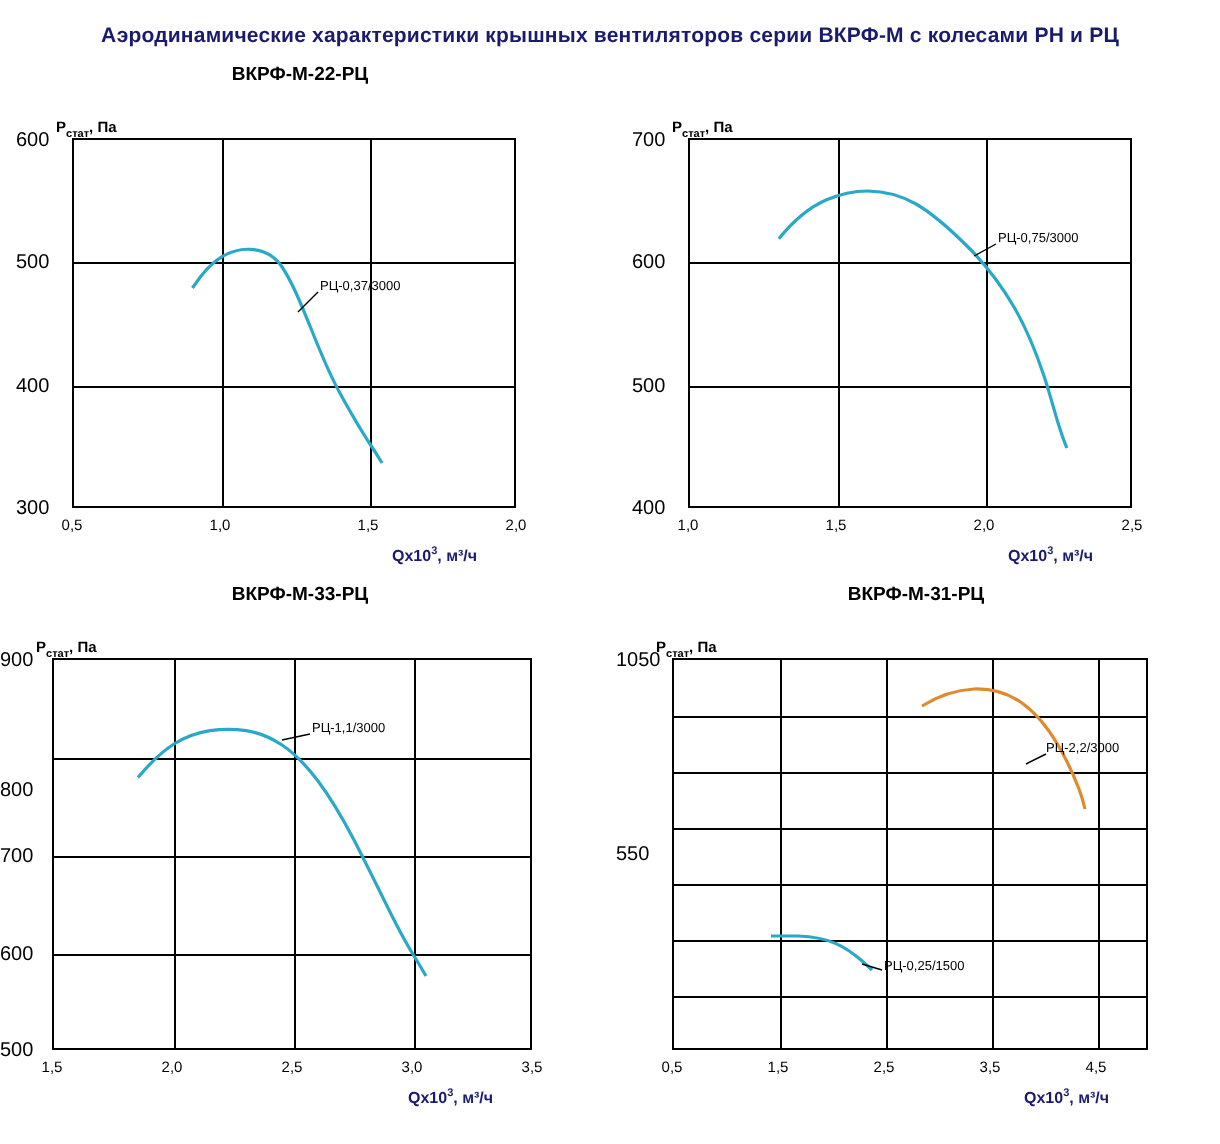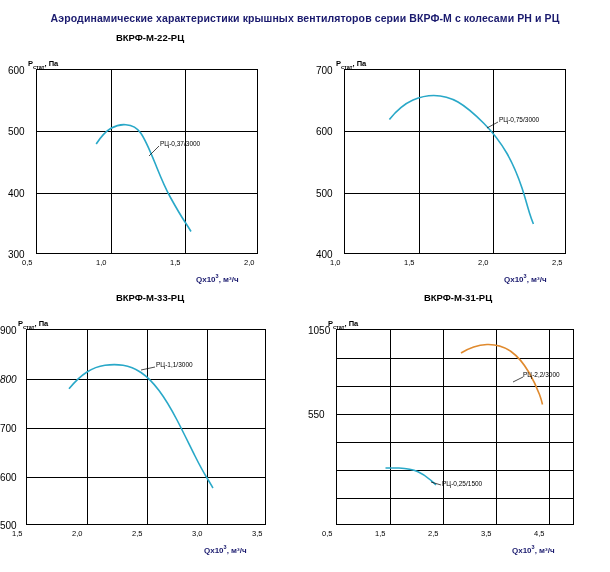--- a/index.html
+++ b/index.html
@@ -43,21 +43,21 @@
   .gridline.v{width:1px;top:0;bottom:0;}
   .ylab{
     position:absolute;
     font-size:10px;
     color:#000;
     white-space:nowrap;
   }
   .xlab{
     position:absolute;
     font-size:7.5px;
-    text-align:left;
+    text-align:center;
     color:#000;
     white-space:nowrap;
   }
   .axis-title-y{
     position:absolute;
     font-size:7.5px;
     font-weight:bold;
     color:#000;
     white-space:nowrap;
   }
@@ -181,21 +181,21 @@
            C 156.0,101.5 162.0,114.0 168.0,126.0 C 172.0,134.0 176.0,141.5 180.0,148.0
            C 183.0,152.8 184.5,155.5 186.0,158.0"></path>
     </svg>
     <svg width="240" height="196" viewBox="0 0 240 196">
       <path fill="none" stroke="#000" stroke-width="0.7" d="M 114,40 L 128,37"></path>
     </svg>
     <div class="curve-label" style="left:129px;top:31px;">РЦ-1,1/3000</div>
   </div>
 
   <div class="ylab" style="left:0px;top:33px;width:22px;">900</div>
-  <div class="ylab" style="left:0px;top:82px;width:36px;font-style:italic;">800</div>
+  <div class="ylab" style="left:0px;top:98px;width:36px;">800</div>
   <div class="ylab" style="left:0px;top:131px;width:22px;">700</div>
   <div class="ylab" style="left:0px;top:180px;width:22px;">600</div>
   <div class="ylab" style="left:0px;top:228px;width:22px;">500</div>
 
   <div class="xlab" style="left:12px;top:237px;width:28px;">1,5</div>
   <div class="xlab" style="left:72px;top:237px;width:28px;">2,0</div>
   <div class="xlab" style="left:132px;top:237px;width:28px;">2,5</div>
   <div class="xlab" style="left:192px;top:237px;width:28px;">3,0</div>
   <div class="xlab" style="left:252px;top:237px;width:28px;">3,5</div>
 
@@ -231,21 +231,21 @@
     </svg>
     <svg width="238" height="196" viewBox="0 0 238 196">
       <path fill="none" stroke="#000" stroke-width="0.7" d="M 176,52 L 186,47"></path>
       <path fill="none" stroke="#000" stroke-width="0.7" d="M 94,152 L 104,155"></path>
     </svg>
     <div class="curve-label" style="left:186px;top:41px;">РЦ-2,2/3000</div>
     <div class="curve-label" style="left:105px;top:150px;">РЦ-0,25/1500</div>
   </div>
 
   <div class="ylab" style="left:0px;top:33px;width:24px;">1050</div>
-  <div class="ylab" style="left:0px;top:117px;width:24px;">550</div>
+  <div class="ylab" style="left:0px;top:130px;width:24px;">550</div>
 
   <div class="xlab" style="left:14px;top:237px;width:28px;">0,5</div>
   <div class="xlab" style="left:67px;top:237px;width:28px;">1,5</div>
   <div class="xlab" style="left:120px;top:237px;width:28px;">2,5</div>
   <div class="xlab" style="left:173px;top:237px;width:28px;">3,5</div>
   <div class="xlab" style="left:226px;top:237px;width:28px;">4,5</div>
 
   <div class="axis-title-x" style="left:204px;top:252px;">
     <span>Qx10</span><sup>3</sup><span>, м³/ч</span>
   </div>

